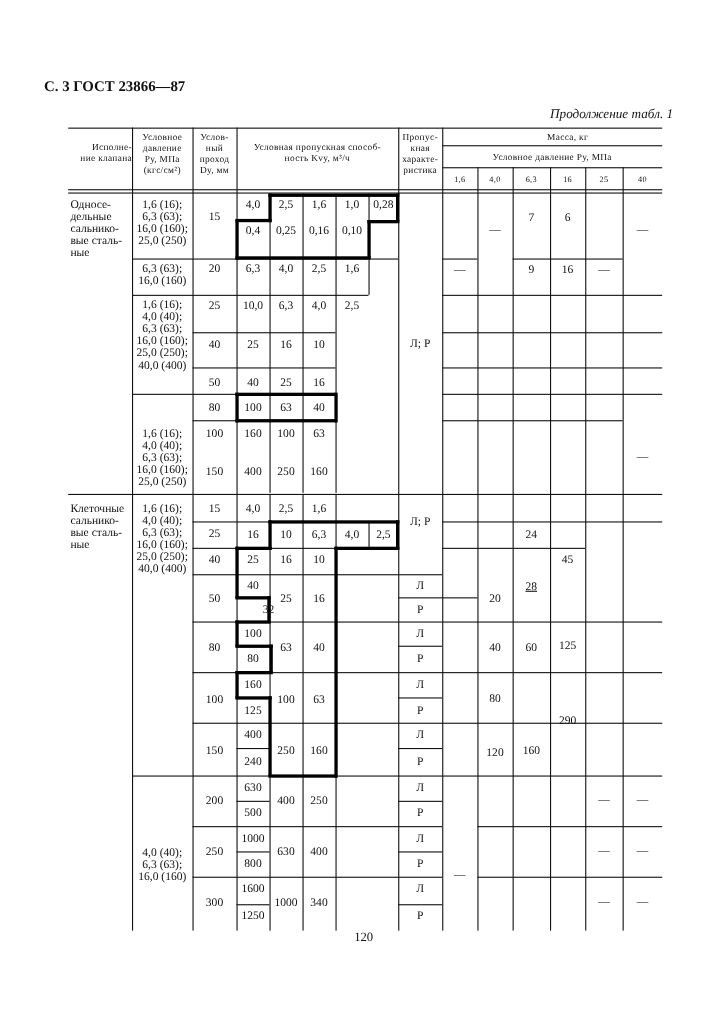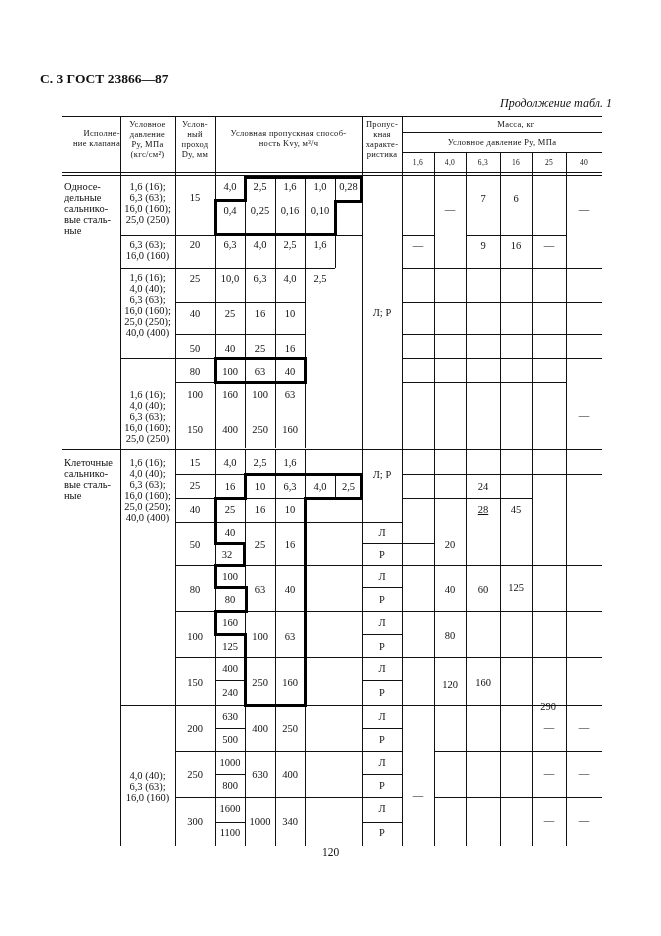--- a/index.html
+++ b/index.html
@@ -264,26 +264,26 @@
   <div class="t" style="left:245px;top:481px;width:30px;">10</div>
   <div class="t" style="left:275px;top:481px;width:30px;">6,3</div>
   <div class="t" style="left:305px;top:481px;width:30px;">4,0</div>
   <div class="t" style="left:335px;top:481px;width:27px;">2,5</div>
   <div class="t" style="left:466px;top:481px;width:34px;">24</div>
 
   <div class="t" style="left:175px;top:504px;width:40px;">40</div>
   <div class="t" style="left:215px;top:504px;width:30px;">25</div>
   <div class="t" style="left:245px;top:504px;width:30px;">16</div>
   <div class="t" style="left:275px;top:504px;width:30px;">10</div>
-  <div class="t" style="left:466px;top:504px;width:34px;text-decoration:underline;">28</div>
+  <div class="t" style="left:466px;top:528px;width:34px;text-decoration:underline;">28</div>
   <div class="t" style="left:500px;top:504px;width:32px;">45</div>
 
   <div class="t" style="left:175px;top:539px;width:40px;">50</div>
   <div class="t" style="left:215px;top:527px;width:30px;">40</div>
-  <div class="t" style="left:212px;top:549px;width:30px;">32</div>
+  <div class="t" style="left:229px;top:549px;width:30px;">32</div>
   <div class="t" style="left:245px;top:539px;width:30px;">25</div>
   <div class="t" style="left:275px;top:539px;width:30px;">16</div>
   <div class="t" style="left:362px;top:527px;width:40px;">Л</div>
   <div class="t" style="left:362px;top:549px;width:40px;">Р</div>
   <div class="t" style="left:434px;top:539px;width:32px;">20</div>
 
   <div class="t" style="left:175px;top:584px;width:40px;">80</div>
   <div class="t" style="left:215px;top:571px;width:30px;">100</div>
   <div class="t" style="left:215px;top:594px;width:30px;">80</div>
   <div class="t" style="left:245px;top:584px;width:30px;">63</div>
@@ -305,21 +305,21 @@
 
   <div class="t" style="left:175px;top:677px;width:40px;">150</div>
   <div class="t" style="left:215px;top:663px;width:30px;">400</div>
   <div class="t" style="left:215px;top:687px;width:30px;">240</div>
   <div class="t" style="left:245px;top:677px;width:30px;">250</div>
   <div class="t" style="left:275px;top:677px;width:30px;">160</div>
   <div class="t" style="left:362px;top:663px;width:40px;">Л</div>
   <div class="t" style="left:362px;top:687px;width:40px;">Р</div>
   <div class="t" style="left:434px;top:679px;width:32px;">120</div>
   <div class="t" style="left:466px;top:677px;width:34px;">160</div>
-  <div class="t" style="left:500px;top:701px;width:32px;padding-left:32px;">290</div>
+  <div class="t" style="left:500px;top:650px;width:32px;">290</div>
 
   <div class="t" style="left:120px;top:770px;width:55px;white-space:pre-line;">4,0 (40);
 6,3 (63);
 16,0 (160)</div>
   <div class="t" style="left:402px;top:790px;width:32px;">—</div>
 
   <div class="t" style="left:175px;top:723px;width:40px;">200</div>
   <div class="t" style="left:215px;top:711px;width:30px;">630</div>
   <div class="t" style="left:215px;top:734px;width:30px;">500</div>
   <div class="t" style="left:245px;top:723px;width:30px;">400</div>
@@ -334,21 +334,21 @@
   <div class="t" style="left:215px;top:780px;width:30px;">800</div>
   <div class="t" style="left:245px;top:769px;width:30px;">630</div>
   <div class="t" style="left:275px;top:769px;width:30px;">400</div>
   <div class="t" style="left:362px;top:757px;width:40px;">Л</div>
   <div class="t" style="left:362px;top:780px;width:40px;">Р</div>
   <div class="t" style="left:532px;top:768px;width:34px;">—</div>
   <div class="t" style="left:566px;top:768px;width:36px;">—</div>
 
   <div class="t" style="left:175px;top:816px;width:40px;">300</div>
   <div class="t" style="left:215px;top:803px;width:30px;">1600</div>
-  <div class="t" style="left:215px;top:827px;width:30px;">1100</div>
+  <div class="t" style="left:215px;top:827px;width:30px;">1250</div>
   <div class="t" style="left:245px;top:816px;width:30px;">1000</div>
   <div class="t" style="left:275px;top:816px;width:30px;">340</div>
   <div class="t" style="left:362px;top:803px;width:40px;">Л</div>
   <div class="t" style="left:362px;top:827px;width:40px;">Р</div>
   <div class="t" style="left:532px;top:815px;width:34px;">—</div>
   <div class="t" style="left:566px;top:815px;width:36px;">—</div>
 
   <div class="abs pagenum">120</div>
 </div>
 

